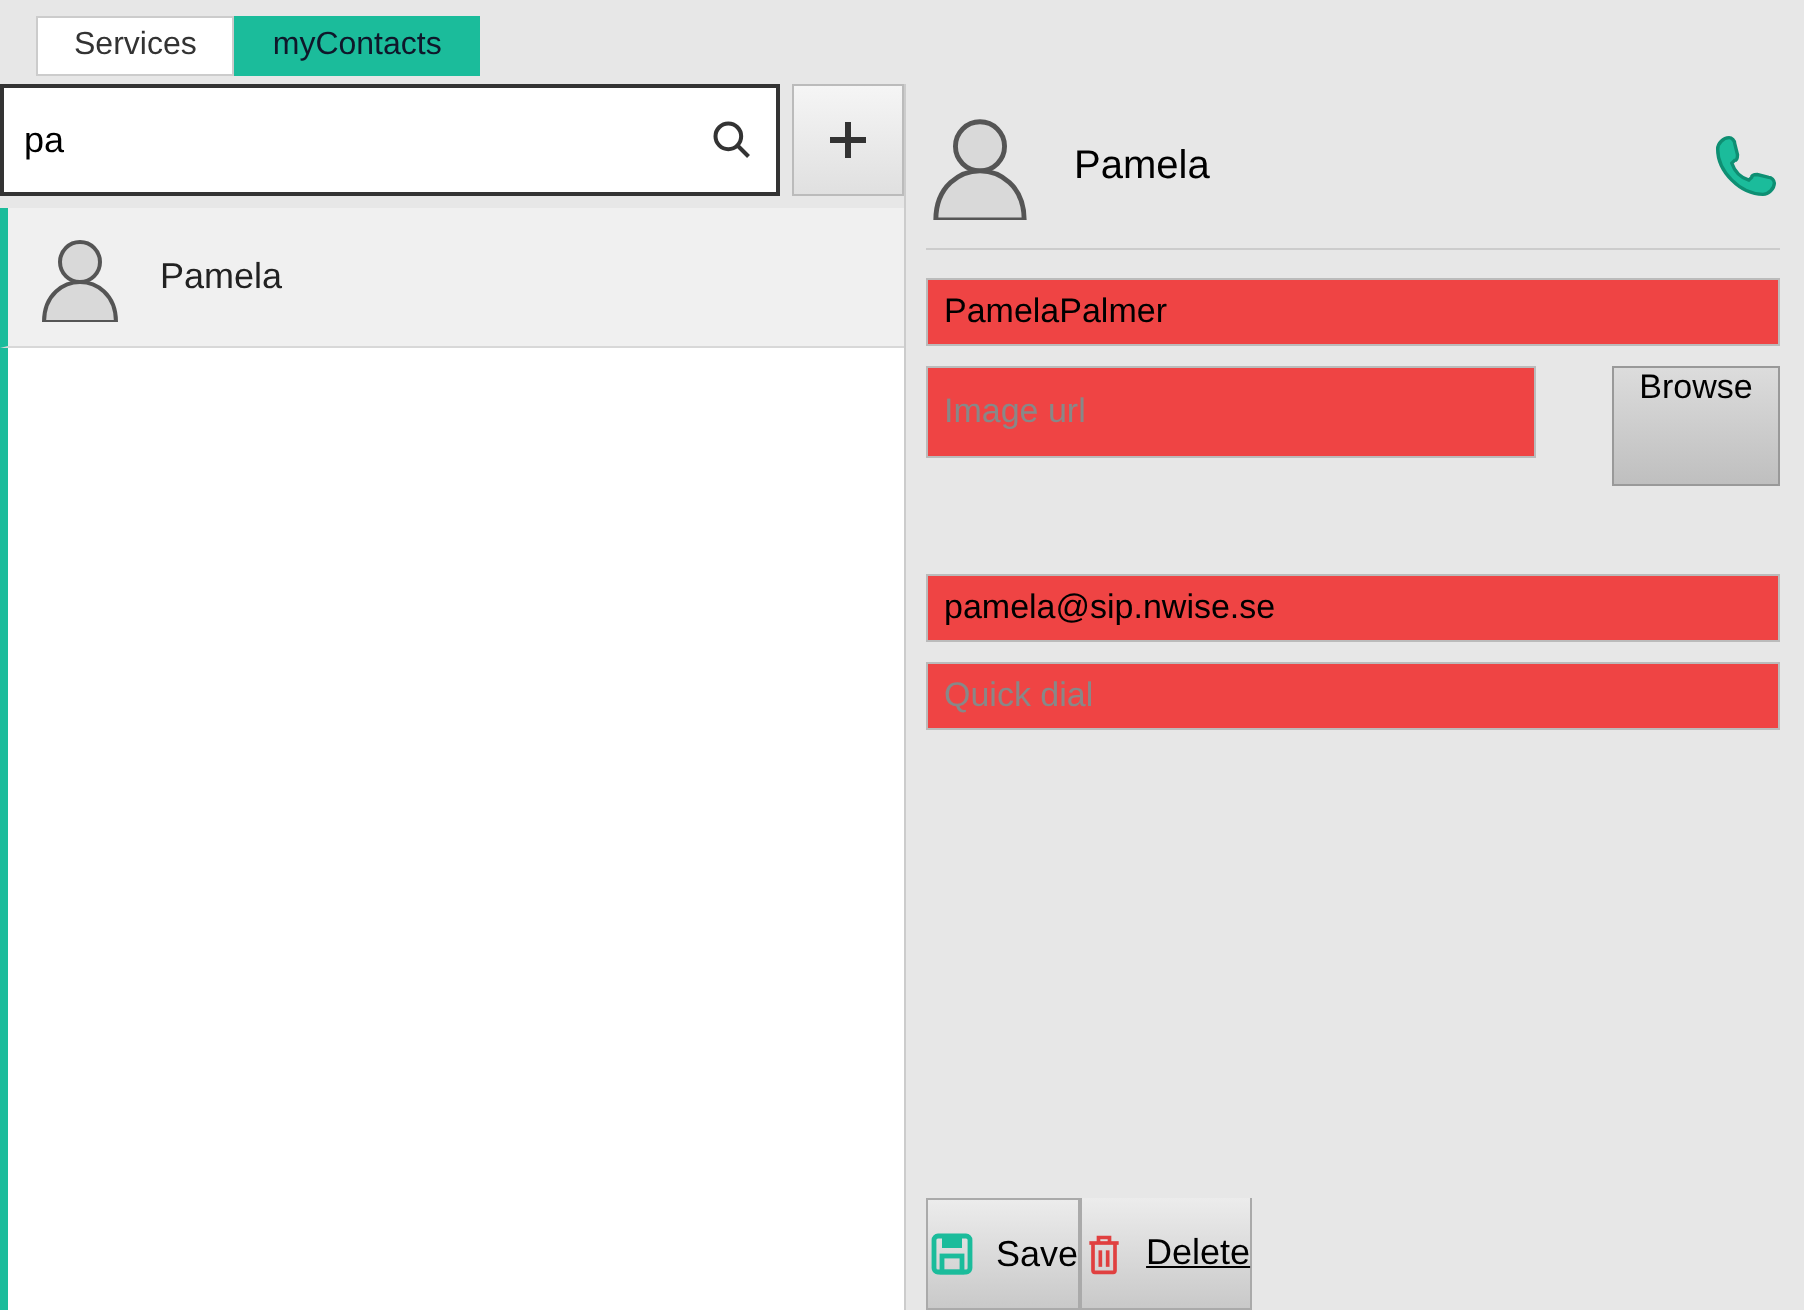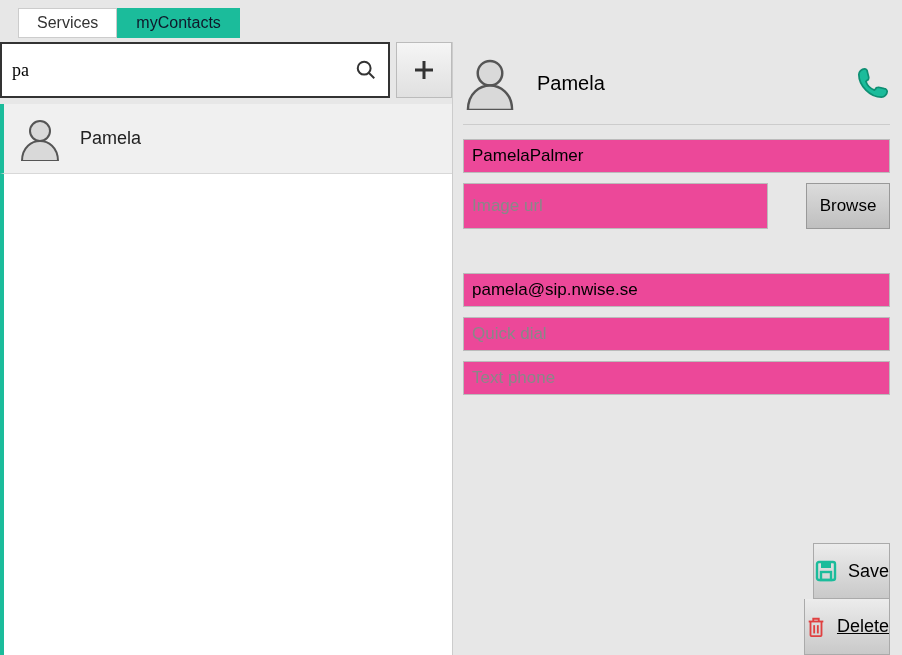--- a/index.html
+++ b/index.html
@@ -8,45 +8,45 @@
   .topbar { height: 42px; display: flex; align-items: center; padding: 4px 0 0 18px; }
   .tab { height: 30px; padding: 0 18px; display: flex; align-items: center; font-size: 16px; border: 1px solid #ccc; cursor: pointer; }
   .tab.services { background: #fff; color: #333; }
   .tab.mycontacts { background: #1bbc9b; color: #0f172a; border-color: #1bbc9b; }
 
   .main { display: flex; height: 613px; }
 
   .left-pane { width: 453px; display: flex; flex-direction: column; border-right: 1px solid #ccc; }
   .search-row { display: flex; gap: 6px; padding: 0 0 6px 0; }
   .search-wrap { flex: 1; position: relative; height: 56px; background: #fff; border: 2px solid #333; display:flex; align-items:center; }
-  .search-input { width: 100%; height: 100%; border: none; outline: none; font-size: 18px; padding: 0 46px 0 10px; font-family: Liberation Serif, serif; }
+  .search-input { width: 100%; height: 100%; border: none; outline: none; font-size: 18px; padding: 0 46px 0 10px; }
   .search-icon-btn { position: absolute; right: 8px; top: 50%; transform: translateY(-50%); width: 28px; height: 28px; display:flex; align-items:center; justify-content:center; cursor:pointer; }
   .add-btn { width: 56px; height: 56px; background: linear-gradient(#f5f5f5,#e0e0e0); border: 1px solid #bbb; display:flex; align-items:center; justify-content:center; cursor:pointer; }
   .contact-list { flex:1; display:flex; flex-direction:column; }
   .contact-row { height: 70px; background: #f0f0f0; border-bottom: 1px solid #d8d8d8; display:flex; align-items:center; padding-left: 14px; gap: 18px; cursor:pointer; border-left: 4px solid #1bbc9b; }
   .contact-row .avatar { width: 44px; height: 44px; }
   .contact-row .name { font-size: 18px; color: #222; }
   .list-remainder { flex:1; background:#fff; border-left:4px solid #1bbc9b; }
   .list-remainder-inner { height:100%; background:#fff; margin-left:0; }
 
   .right-pane { flex:1; padding: 14px 12px 0 10px; display:flex; flex-direction:column; }
   .detail-header { display:flex; align-items:center; gap: 20px; padding-bottom: 14px; border-bottom: 1px solid #ccc; }
   .detail-header .avatar { width: 54px; height: 54px; }
   .detail-header .detail-name { font-size: 20px; }
   .call-icon-wrap { margin-left:auto; cursor:pointer; }
 
   .form { padding-top: 14px; display:flex; flex-direction:column; gap: 10px; }
-  .text-input { height: 34px; border: 1px solid #bbb; background:#ec4899; font-size:17px; padding: 0 8px; width: 100%; }
+  .text-input { height: 34px; border: 1px solid #bbb; background:#ef4444; font-size:17px; padding: 0 8px; width: 100%; }
   .text-input::placeholder { color:#888; }
   .row-image { display:flex; gap:10px; }
   .row-image .text-input { flex:1; }
-  .browse-btn { width: 84px; height: 46px; background: linear-gradient(#dcdcdc,#bfbfbf); border:1px solid #999; font-size:17px; cursor:pointer; display:flex; align-items:center; justify-content:center;margin-left:28px; }
+  .browse-btn { width: 84px; height: 60px; background: linear-gradient(#dcdcdc,#bfbfbf); border:1px solid #999; font-size:17px; cursor:pointer; display:flex; justify-content:center;margin-left:28px; }
   .gap-spacer { height: 24px; }
 
-  .action-bar { margin-top:auto; display:flex; flex-direction:column;align-items:flex-end; }
+  .action-bar { margin-top:auto; display:flex; flex-direction:row; }
   .action-btn { height: 56px; background: linear-gradient(#ececec,#c9c9c9); border:1px solid #aaa; display:flex; align-items:center; justify-content:center; gap:10px; font-size:18px; cursor:pointer; }
   .action-btn + .action-btn { border-top: none; text-decoration: underline; }
 
   svg { display:block; }
 </style>
 </head>
 <body>
 
 <svg width="0" height="0" style="position:absolute">
   <defs>
@@ -116,21 +116,20 @@
       <input class="text-input" type="text" value="PamelaPalmer" style="">
       <div class="row-image">
         <input class="text-input" style="height: 46px;" type="text" placeholder="Image url">
         <div class="browse-btn">
           <span>Browse</span>
         </div>
       </div>
       <div class="gap-spacer"></div>
       <input class="text-input" type="text" value="pamela@sip.nwise.se" style="">
       <input class="text-input" type="text" placeholder="Quick dial" style="">
-      <input class="text-input" type="text" placeholder="Text phone" style="">
     </div>
 
     <div class="action-bar">
       <div class="action-btn">
         <svg width="24" height="24" viewBox="0 0 24 24" fill="none" stroke="#1bbc9b" stroke-width="2.4">
           <rect x="3" y="3" width="18" height="18" rx="2"></rect>
           <rect x="7" y="3" width="10" height="6" fill="#1bbc9b" stroke="none"></rect>
           <rect x="7" y="13" width="10" height="8" fill="none"></rect>
         </svg>
         <span>Save</span>

